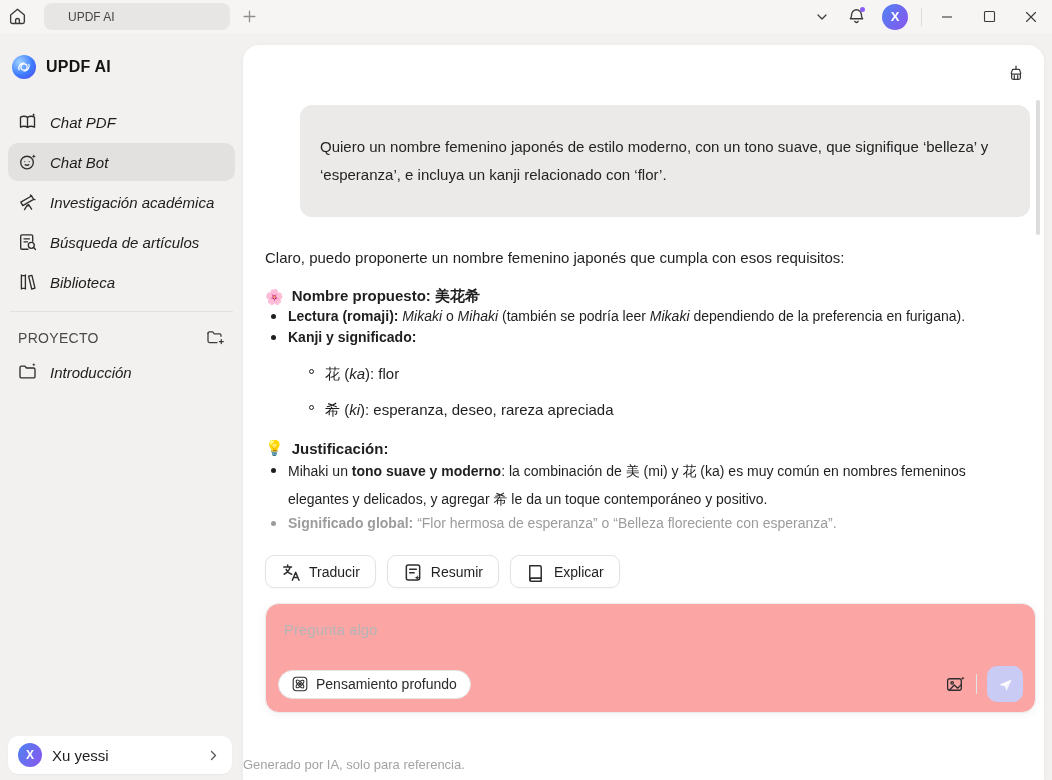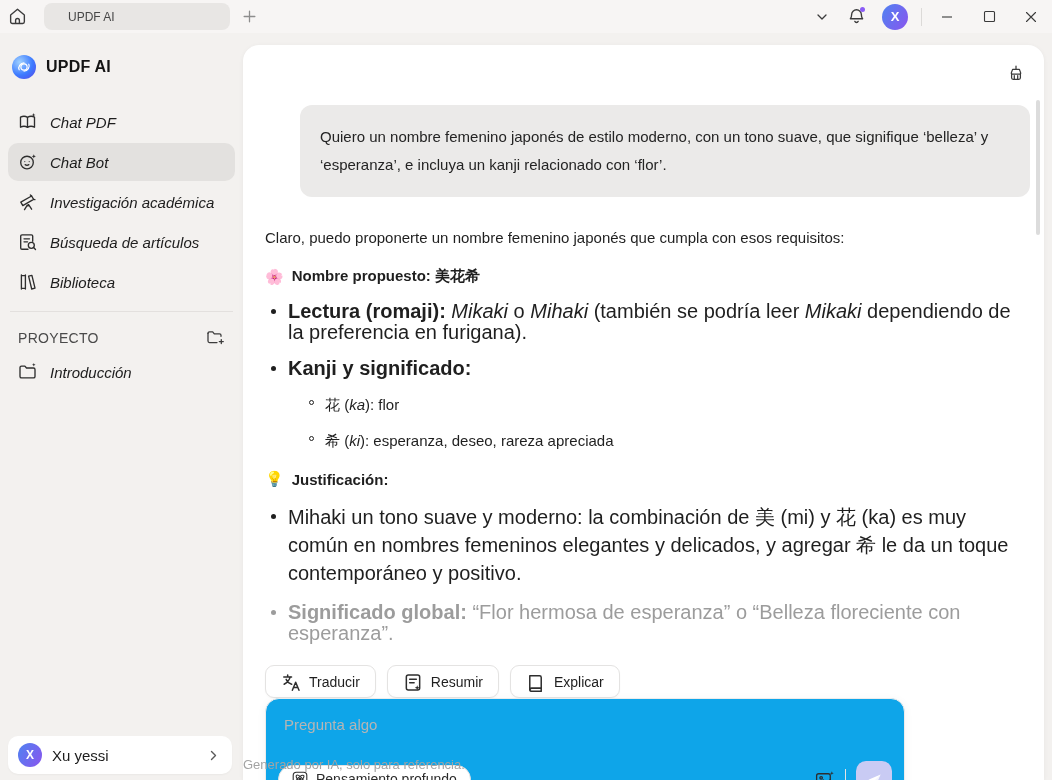--- a/index.html
+++ b/index.html
@@ -39,41 +39,41 @@
   .user-pill .avatar { width:24px; height:24px; font-size:12px; }
   .user-name { font-size:15px; color:#1d1d1d; flex:1; }
   .chev-right { color:#5a5a5a; display:flex; }
 
   
   .panel { position:absolute; top:45px; left:243px; width:801px; bottom:0; background:#ffffff; border-radius:16px 16px 0 0; box-shadow:0 1px 5px rgba(0,0,0,.05); }
   .broom-btn { position:absolute; top:14px; right:14px; width:28px; height:28px; display:flex; align-items:center; justify-content:center; color:#3a3a3a; cursor:pointer; }
   .scrollbar-thumb { position:absolute; top:55px; right:4px; width:4px; height:135px; background:#dcdcdc; border-radius:2px; }
 
   .chat { position:absolute; top:0; left:0; right:14px; bottom:0; padding:60px 0 0 22px; }
-  .bubble { margin-left:auto; max-width:730px; background:#ebeae9; border-radius:12px; padding:18px 20px; font-size:15px; line-height:28px; color:#242424; }
+  .bubble { margin-left:auto; max-width:730px; background:#ebeae9; border-radius:12px; padding:28px 20px; font-size:15px; line-height:28px; color:#242424; }
   .intro { margin-top:30px; font-size:15px; line-height:21px; }
   .blocks { }
   .msg-heading { margin-top:19px; font-size:15px; font-weight:700; display:flex; align-items:center; gap:8px; }
   .emoji { font-size:15px; font-weight:400; }
   .emoji.pink { color:#f06eaa; }
   .emoji.bulb { color:#f5b02e; }
-  .bullet-row { margin-top:15px; display:flex; align-items:flex-start; gap:12px; font-size:20px; line-height:21px; padding-left:6px; }
+  .bullet-row { display:flex; align-items:flex-start; gap:12px; font-size:14px; line-height:21px; padding-left:6px; }
   .bullet-row .dot { flex:0 0 auto; width:5px; height:5px; border-radius:50%; background:#1f1f1f; margin-top:8px; }
   .bullet-row.two-line { line-height:28px; }
   .bullet-row.two-line .dot { margin-top:11px; }
   .sub-row { margin-top:15px; display:flex; align-items:flex-start; gap:11px; font-size:15px; line-height:21px; padding-left:44px; }
   .sub-row .circle { flex:0 0 auto; width:5px; height:5px; border-radius:50%; border:1.3px solid #1f1f1f; margin-top:6px; }
   .faded, .faded * { color:#9c9c9c !important; }
   .faded .dot { background:#9c9c9c; }
 
   .action-row { margin-top:21px; display:flex; gap:11px; }
   .action-btn { display:flex; align-items:center; gap:8px; height:33px; padding:0 15px; background:#fff; border:1px solid #e4e3e2; border-radius:9px; font-size:14px; color:#1f1f1f; cursor:pointer; box-shadow:0 1px 2px rgba(0,0,0,.03); }
   .action-btn .icn { display:flex; color:#2e2e2e; }
 
-  .composer { width:640px; height:110px; border:1px solid #ececec; border-radius:14px; box-shadow:0 2px 10px rgba(0,0,0,.05); position:relative; background:#0ea5e9; }
+  .composer { margin-top:15px; width:771px; height:110px; border:1px solid #ececec; border-radius:14px; box-shadow:0 2px 10px rgba(0,0,0,.05); position:relative; background:#fca5a5; }
   .composer textarea { width:100%; height:52px; border:none; outline:none; resize:none; font-family:"Liberation Sans", sans-serif; font-size:15px; color:#333; padding:17px 18px 0 18px; background:transparent; }
   .composer textarea::placeholder { color:#b5b5b5; }
   .composer-bottom { position:absolute; left:12px; right:12px; bottom:10px; display:flex; align-items:center; }
   .deep-btn { display:flex; align-items:center; gap:8px; height:29px; padding:0 13px; border:1px solid #e4e3e2; border-radius:15px; background:#fff; font-size:14px; color:#2b2b2b; cursor:pointer; }
   .deep-btn .icn { display:flex; color:#2e2e2e; }
   .composer-right { margin-left:auto; display:flex; align-items:center; gap:10px; }
   .img-btn { display:flex; color:#2e2e2e; cursor:pointer; }
   .v-div { width:1px; height:20px; background:#e4e4e4; }
   .send-btn { width:36px; height:36px; border-radius:10px; display:flex; align-items:center; justify-content:center; cursor:pointer; }
 
@@ -285,21 +285,21 @@
           <div class="sub-row">
             <span class="circle"></span>
             <span><span>希 (</span><span style="font-style: italic;">ki</span><span>): esperanza, deseo, rareza apreciada</span></span>
           </div>
           <div class="msg-heading">
             <span class="emoji bulb">💡</span>
             <span>Justificación:</span>
           </div>
           <div class="bullet-row two-line">
             <span class="dot"></span>
-            <span><span>Mihaki un </span><span style="font-weight: 400;">tono suave y moderno</span><span>: la combinación de 美 (mi) y 花 (ka) es muy común en nombres femeninos elegantes y delicados, y agregar 希 le da un toque contemporáneo y positivo.</span></span>
+            <span><span>Mihaki un </span><span style="font-weight: 700;">tono suave y moderno</span><span>: la combinación de 美 (mi) y 花 (ka) es muy común en nombres femeninos elegantes y delicados, y agregar 希 le da un toque contemporáneo y positivo.</span></span>
           </div>
           <div class="bullet-row faded">
             <span class="dot"></span>
             <span><span style="font-weight: 700;">Significado global: </span><span>“Flor hermosa de esperanza” o “Belleza floreciente con esperanza”.</span></span>
           </div>
         </div>
 
       <div class="action-row" id="action-row">
           <div class="action-btn">
             <span class="icn">

